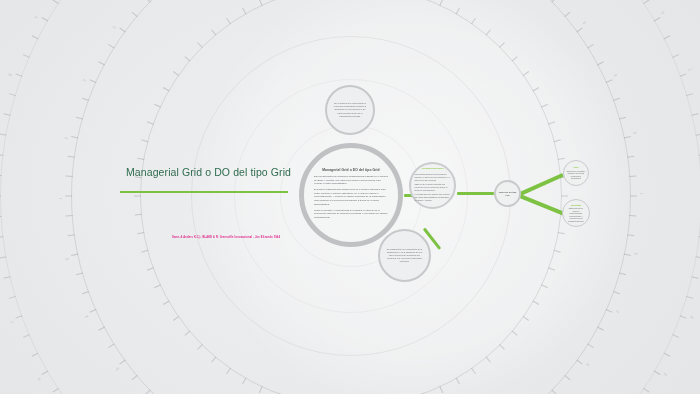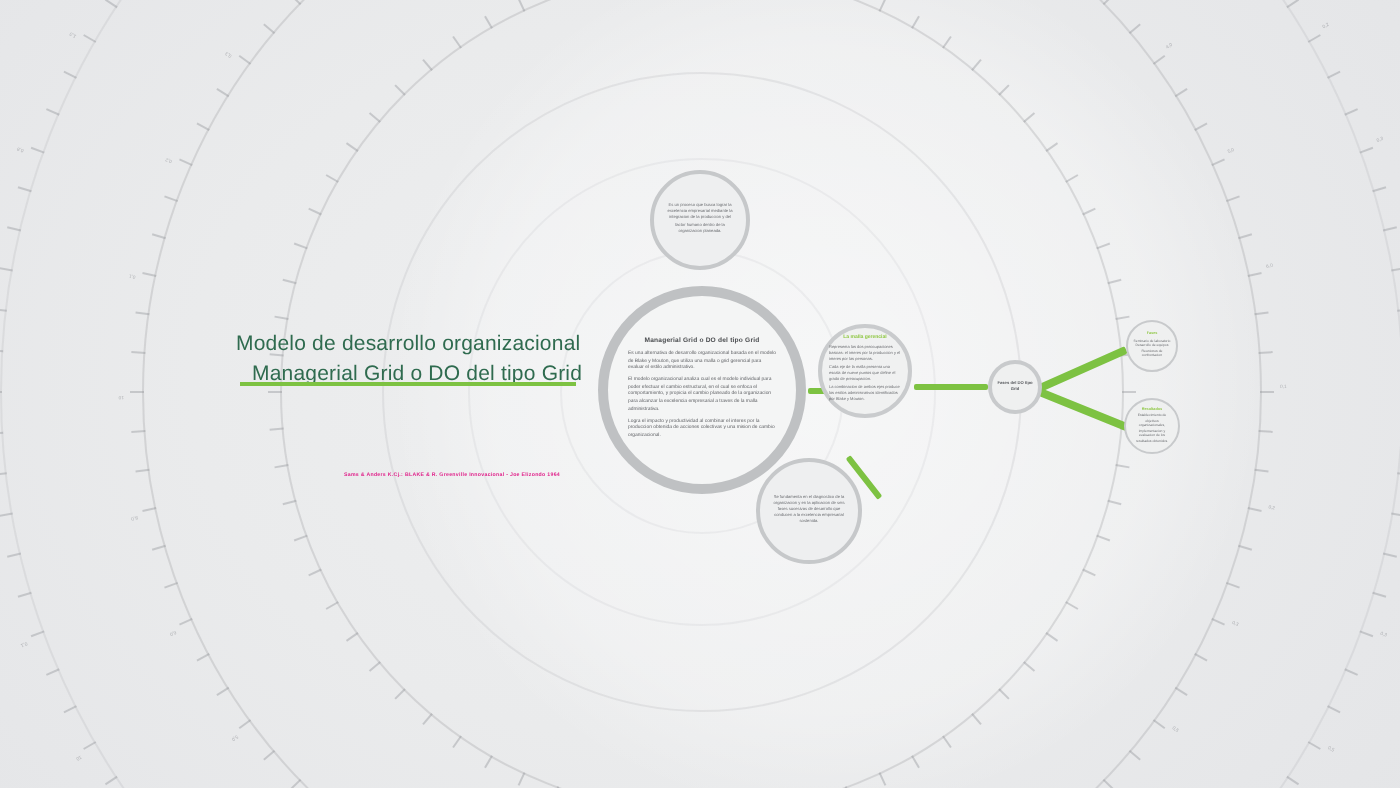--- a/index.html
+++ b/index.html
@@ -560,21 +560,20 @@
   <div>
     <div class="conn" style="left:350px;top:126px;width:18px;height:3px;transform:rotate(-90deg);"></div>
     <div class="conn" style="left:404px;top:194px;width:9px;height:3px;"></div>
     <div class="conn" style="left:424px;top:227px;width:26px;height:3px;transform:rotate(52deg);"></div>
     <div class="conn" style="left:457px;top:192px;width:37px;height:3px;"></div>
     <div class="conn" style="left:520px;top:192px;width:47px;height:3.5px;transform:rotate(-24deg);"></div>
     <div class="conn" style="left:520px;top:194px;width:48px;height:3.5px;transform:rotate(22deg);"></div>
   </div>
 
   <div id="title-block">
-    <div class="t-l1">Modelo de desarrollo organizacional</div>
     <div class="t-l2">Managerial Grid o DO del tipo Grid</div>
   </div>
   <div id="title-underline"></div>
   <div id="subtitle">Sams &amp; Anders K.Cj.: BLAKE &amp; R. Greenville Innovacional - Joe Elizondo 1964</div>
 
   <div class="node" id="center-node">
     <div class="inner">
       <div class="c-title">Managerial Grid o DO del tipo Grid</div>
       <div class="c-para">Es una alternativa de desarrollo organizacional basada en el modelo de Blake y Mouton, que utiliza una malla o grid gerencial para evaluar el estilo administrativo.</div>
       <div class="c-para">El modelo organizacional analiza cual es el modelo individual para poder efectuar el cambio estructural, en el cual se enfoca el comportamiento, y propicia el cambio planeado de la organizacion para alcanzar la excelencia empresarial a traves de la malla administrativa.</div>

